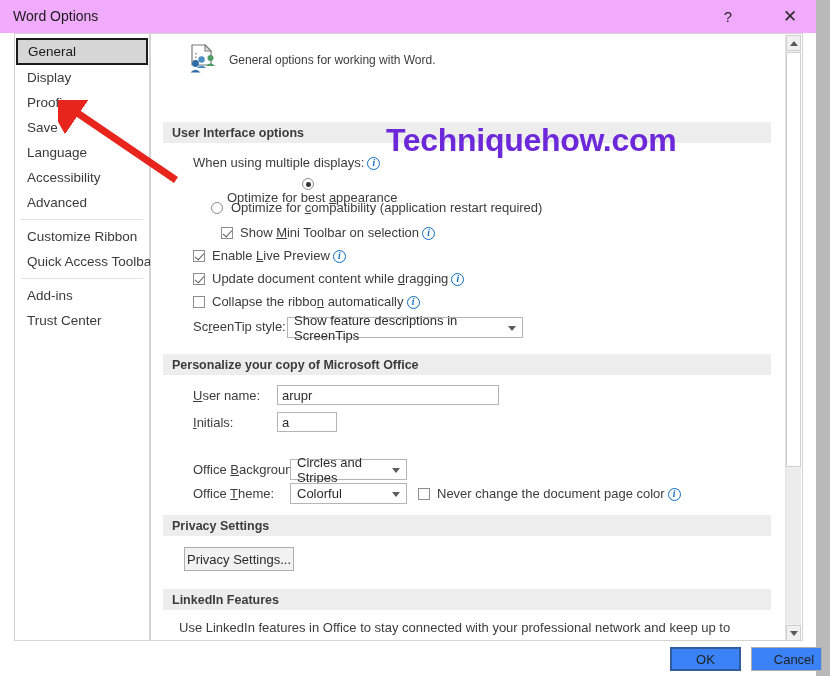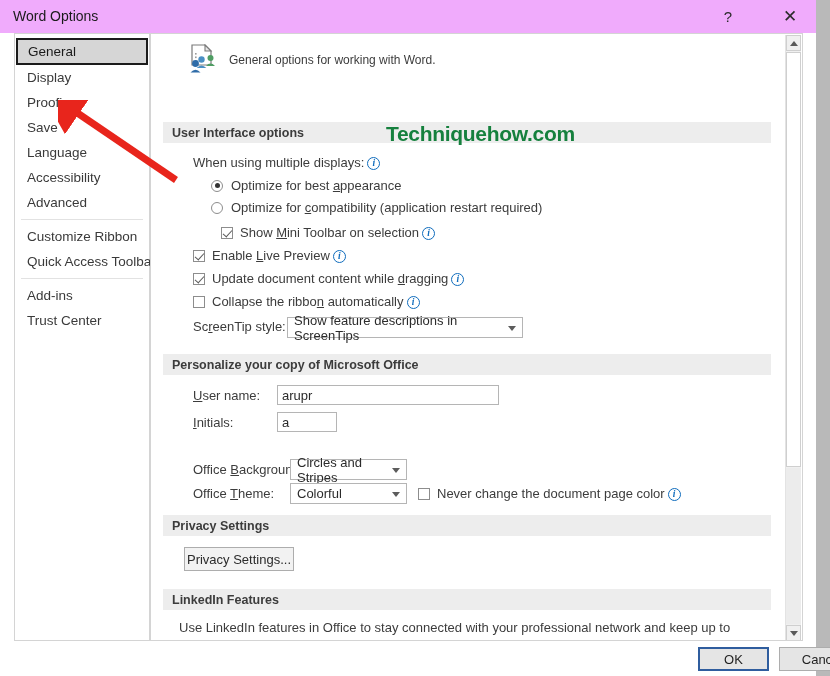--- a/index.html
+++ b/index.html
@@ -265,38 +265,37 @@
 
   
   .footer {
     position: absolute; left: 0; top: 641px;
     width: 816px; height: 35px;
     background: #ffffff;
   }
   .footer-btn {
     position: absolute; top: 6px;
     height: 24px; width: 71px;
-    background: #e5e5e5;
+    background: #3b82f6;
     border: 1px solid #adadad;
     font-size: 13px; color: #1f1f1f;
     display: flex; align-items: center; justify-content: center;
     box-sizing: border-box;
     font-family: "Liberation Sans", sans-serif;
-    margin-left: 28px;
   }
   .footer-ok { left: 670px; border: 2px solid #2f5d9e; }
   .footer-cancel { left: 751px; padding-left: 15px; }
 
   
   .watermark {
     position: absolute;
     left: 386px; top: 122px;
-    font-size: 21px;
+    font-size: 32px;
     font-weight: bold;
-    color: #15803d;
+    color: #6d28d9;
     letter-spacing: -0.3px;
     white-space: nowrap;
     font-family: "Liberation Sans", sans-serif;
   }
   .arrow-anno {
     position: absolute;
     left: 58px; top: 100px;
     width: 130px; height: 90px;
     pointer-events: none;
   }
@@ -375,21 +374,21 @@
 
       <div class="section-bar" style="top:88px;">
         <span>User Interface options</span>
       </div>
 
       <div class="row" style="left:42px; top:121px;">
         <span>When using multiple displays:</span>
           <span class="info">i</span>
       </div>
 
-      <div class="row" style="left:60px; top:144px;">
+      <div class="row" style="left:76px; top:144px;flex-direction:column;">
         <span class="rb checked"></span>
         <span><span>Optimize for best </span><u>a</u><span>ppearance</span></span>
       </div>
 
       <div class="row" style="left:60px; top:166px;">
         <span class="rb"></span>
         <span><span>Optimize for </span><u>c</u><span>ompatibility (application restart required)</span></span>
       </div>
 
       <div class="row" style="left:42px; top:191px;margin-left:28px;">

